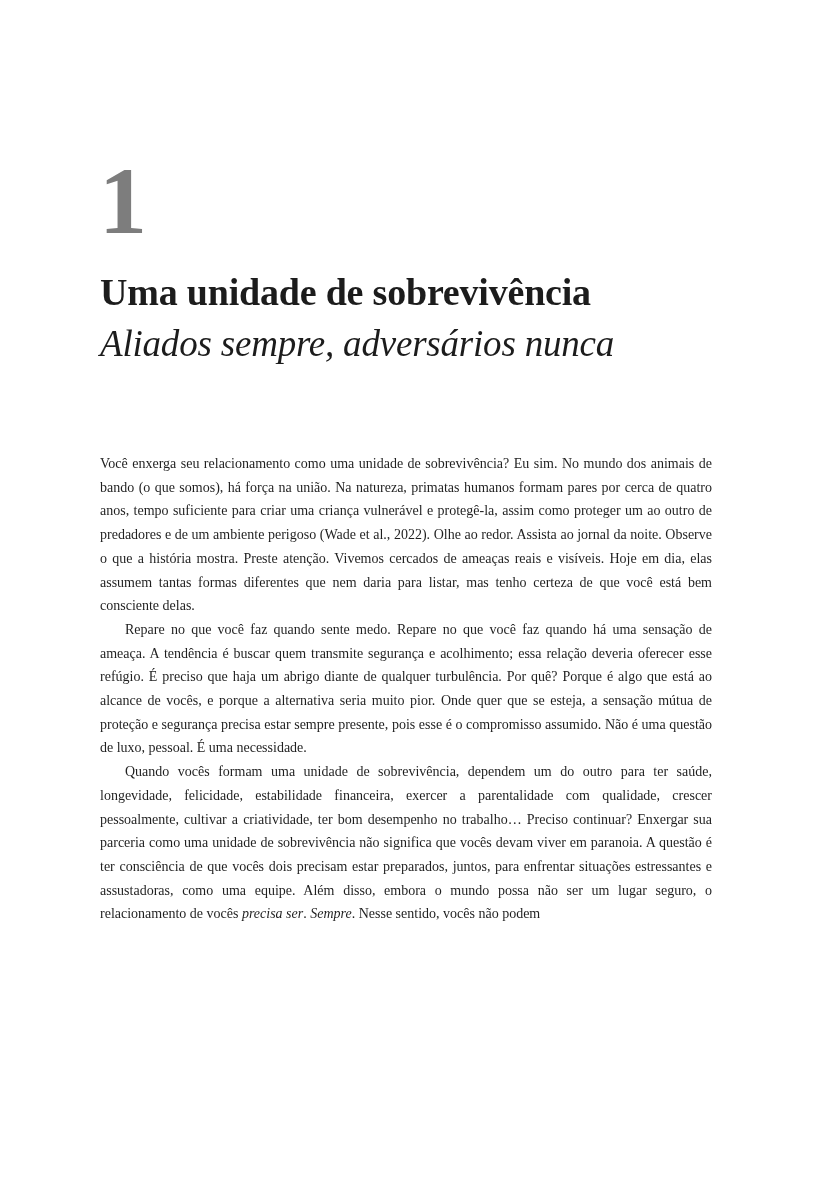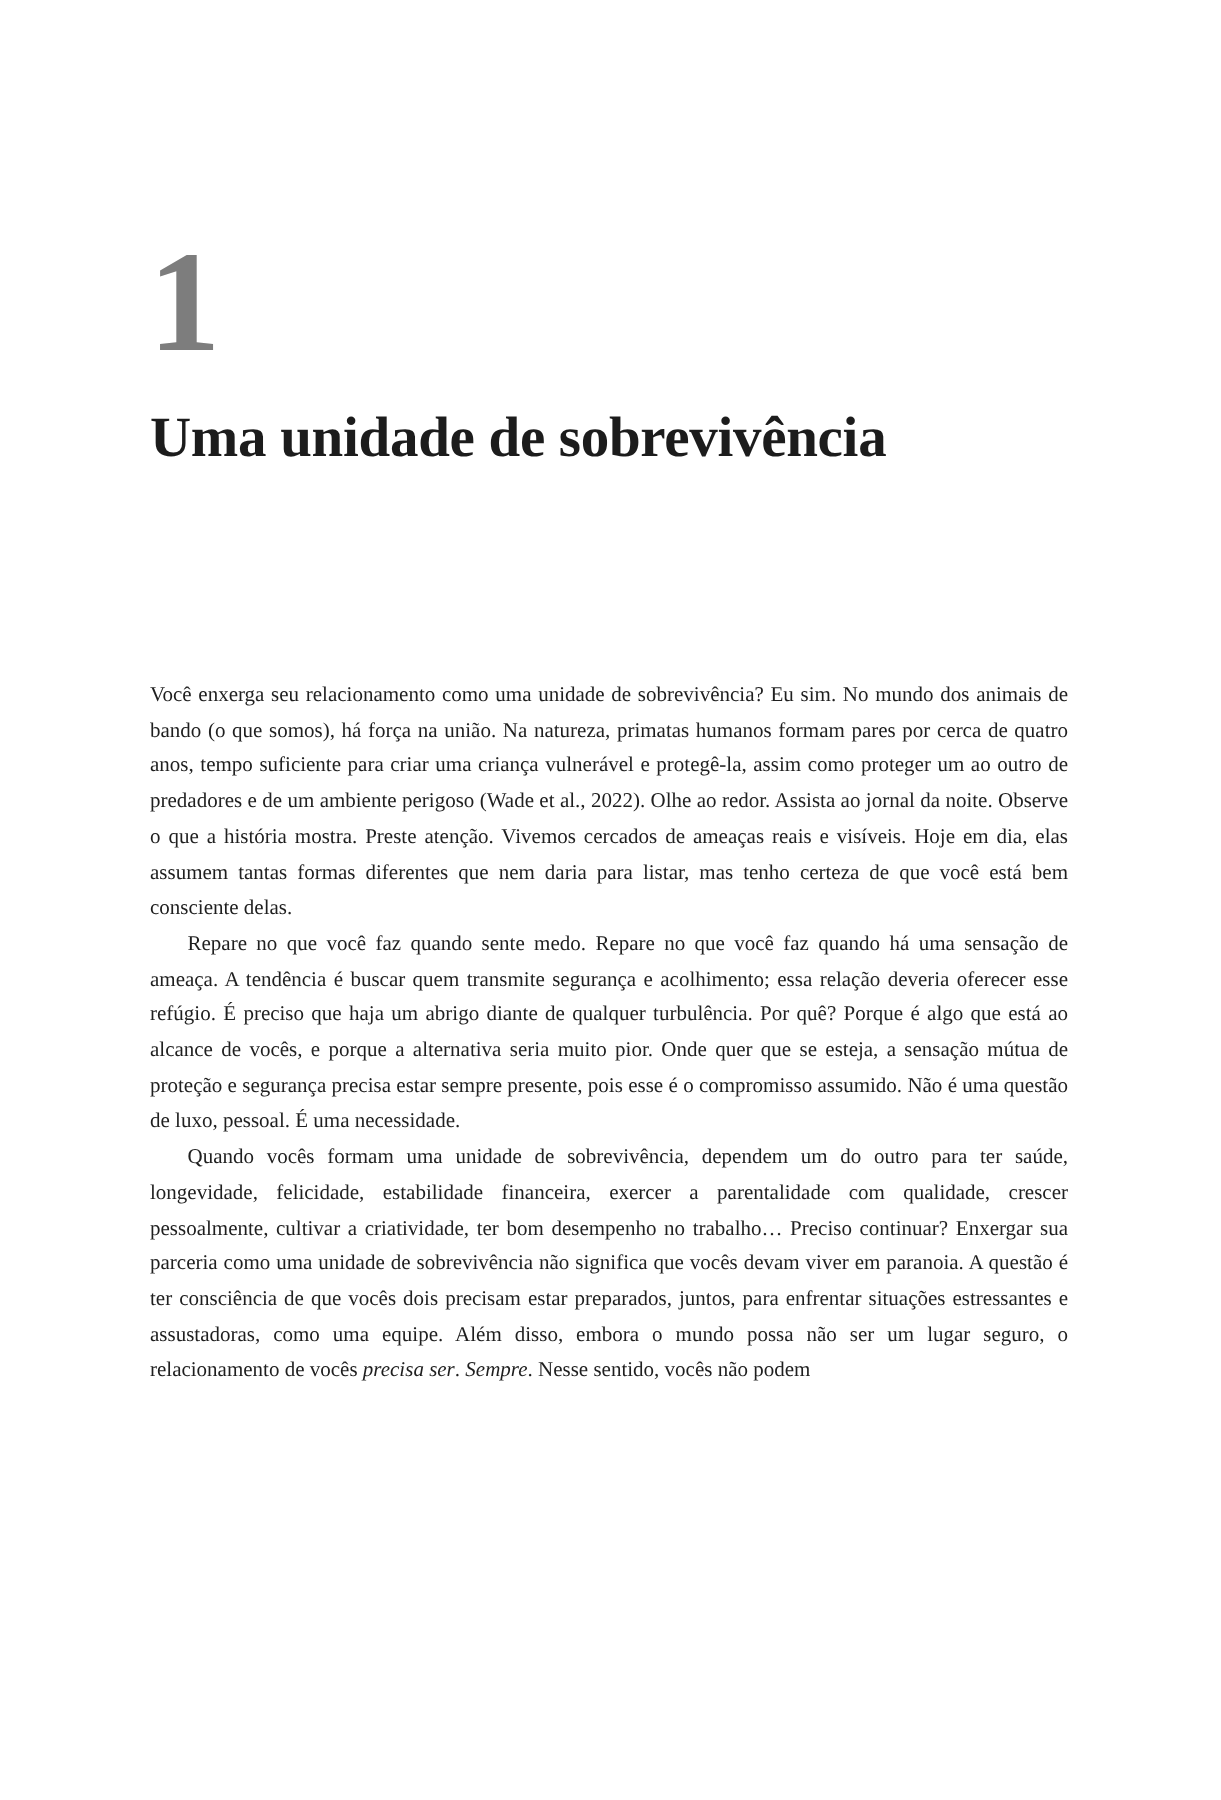--- a/index.html
+++ b/index.html
@@ -75,20 +75,21 @@
 </style>
 </head>
 <body>
 
 <div class="page">
 
   <div class="chapter-number">1</div>
 
   <h1 class="chapter-title">Uma unidade de sobrevivência</h1>
 
+  <h2 class="chapter-subtitle">Aliados sempre, adversários nunca</h2>
 
   <div class="body-text">
 
     <p class="para">Você enxerga seu relacionamento como uma unidade de sobrevivência? Eu sim. No mundo dos animais de bando (o que somos), há força na união. Na natureza, primatas humanos formam pares por cerca de quatro anos, tempo suficiente para criar uma criança vulnerável e protegê-la, assim como proteger um ao outro de predadores e de um ambiente perigoso (Wade et al., 2022). Olhe ao redor. Assista ao jornal da noite. Observe o que a história mostra. Preste atenção. Vivemos cercados de ameaças reais e visíveis. Hoje em dia, elas assumem tantas formas diferentes que nem daria para listar, mas tenho certeza de que você está bem consciente delas.</p>
 
     <p class="para indent">Repare no que você faz quando sente medo. Repare no que você faz quando há uma sensação de ameaça. A tendência é buscar quem transmite segurança e acolhimento; essa relação deveria oferecer esse refúgio. É preciso que haja um abrigo diante de qualquer turbulência. Por quê? Porque é algo que está ao alcance de vocês, e porque a alternativa seria muito pior. Onde quer que se esteja, a sensação mútua de proteção e segurança precisa estar sempre presente, pois esse é o compromisso assumido. Não é uma questão de luxo, pessoal. É uma necessidade.</p>
 
     <p class="para indent"><span>Quando vocês formam uma unidade de sobrevivência, dependem um do outro para ter saúde, longevidade, felicidade, estabilidade financeira, exercer a parentalidade com qualidade, crescer pessoalmente, cultivar a criatividade, ter bom desempenho no trabalho… Preciso continuar? Enxergar sua parceria como uma unidade de sobrevivência não significa que vocês devam viver em paranoia. A questão é ter consciência de que vocês dois precisam estar preparados, juntos, para enfrentar situações estressantes e assustadoras, como uma equipe. Além disso, embora o mundo possa não ser um lugar seguro, o relacionamento de vocês </span><em>precisa ser</em><span>. </span><em>Sempre</em><span>. Nesse sentido, vocês não podem</span></p>
 
   </div>

